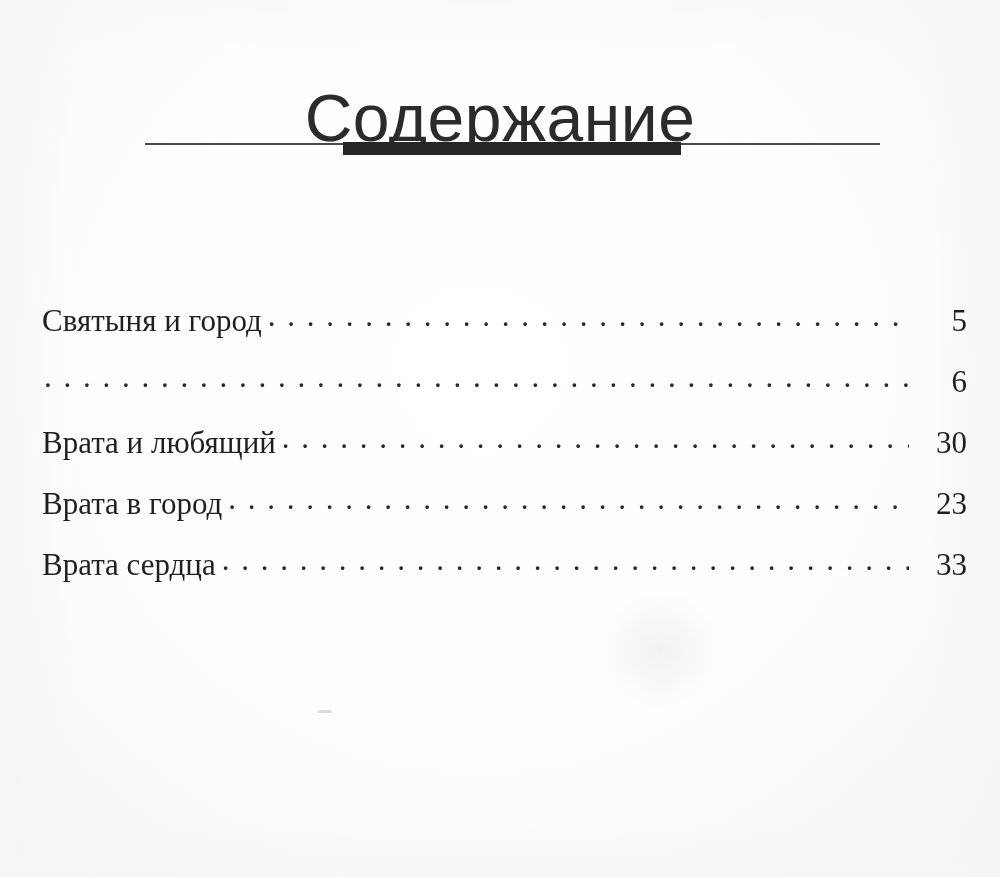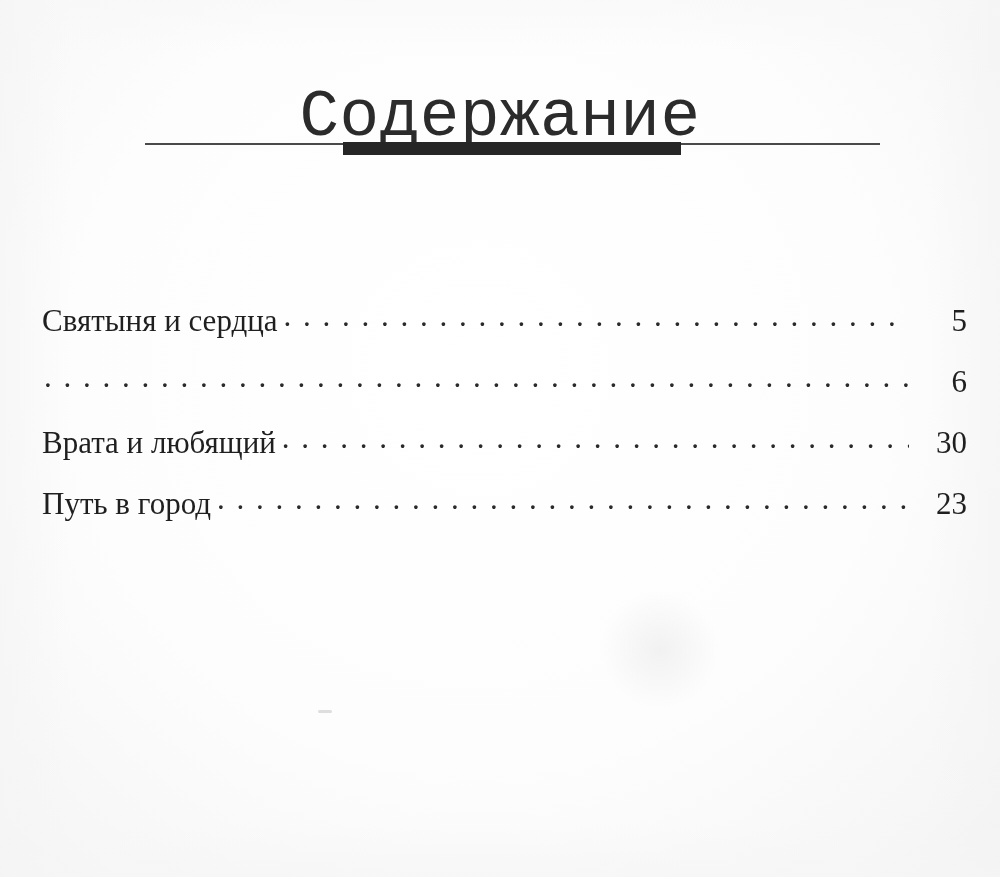--- a/index.html
+++ b/index.html
@@ -44,21 +44,21 @@
     position: absolute;
     top: 38px;
     left: 0;
     width: 1000px;
     text-align: center;
     font-size: 66px;
     line-height: 1.1;
     font-weight: normal;
     letter-spacing: 0.5px;
     color: #2b2b2b;
-    font-family: Liberation Mono, monospace;
+    font-family: Liberation Sans, sans-serif;
   }
 
   
   .title-rule {
     position: absolute;
     top: 140px;
     left: 145px;
     width: 735px;
     height: 16px;
   }
@@ -151,41 +151,46 @@
   <h1 class="toc-title">Содержание</h1>
 
   <div class="title-rule">
     <div class="hairline"></div>
     <div class="bar"></div>
   </div>
 
   <div class="toc-list">
 
     <div class="toc-entry">
-      <span class="entry-title">Святыня и сердца</span>
+      <span class="entry-title">Святыня и город</span>
       <span class="leader"></span>
       <span class="entry-page">5</span>
     </div>
 
     <div class="toc-entry">
       <span class="leader"></span>
       <span class="entry-page">6</span>
     </div>
 
     <div class="toc-entry">
       <span class="entry-title">Врата и любящий</span>
       <span class="leader"></span>
       <span class="entry-page">30</span>
     </div>
 
     <div class="toc-entry">
-      <span class="entry-title">Путь в город</span>
+      <span class="entry-title">Врата в город</span>
       <span class="leader"></span>
       <span class="entry-page">23</span>
     </div>
 
+    <div class="toc-entry">
+      <span class="entry-title">Врата сердца</span>
+      <span class="leader"></span>
+      <span class="entry-page">33</span>
+    </div>
 
   </div>
 
   <div class="smudge"></div>
   <div class="speck"></div>
 
 </div>
 
 </body></html>

